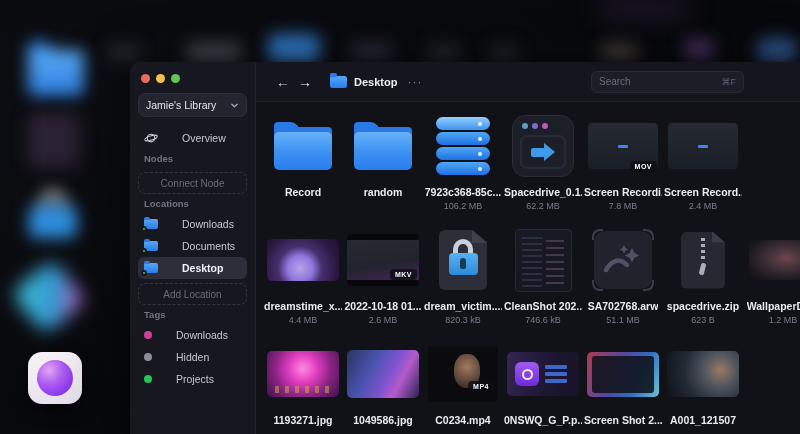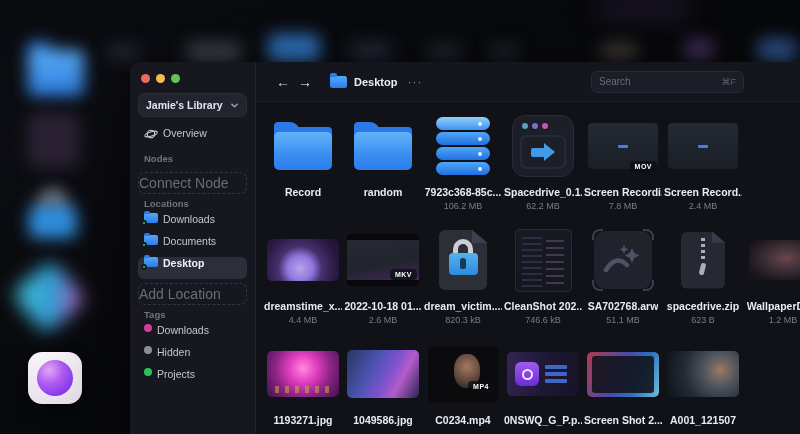--- a/index.html
+++ b/index.html
@@ -30,27 +30,27 @@
     border-radius:10px 0 0 0; overflow:hidden; box-shadow:0 24px 70px rgba(0,0,0,.65); }
 
   
   .sidebar { width:126px; flex:0 0 126px; background:#17181f; border-right:1px solid #22232c;
     padding:10px 8px 0 8px; display:flex; flex-direction:column; }
   .traffic { display:flex; gap:6px; margin:2px 0 10px 3px; }
   .light { width:9px; height:9px; border-radius:50%; }
   .l-close{ background:#ec6a5e; } .l-min{ background:#f4bf4f; } .l-zoom{ background:#61c554; }
   .libsel { height:24px; background:#23252e; border:1px solid #2c2e38; border-radius:7px;
     display:flex; align-items:center; padding:0 7px; cursor:default; }
-  .libsel .name { flex:1; font-size:10.5px; font-weight:bold; color:#e3e6ee; white-space:nowrap; overflow:hidden; }
-  .srow { display:flex; align-items:flex-start; gap:5px; height:22px; padding:0 6px; border-radius:6px;
+  .libsel .name { flex:1; font-size:10.5px; font-weight:normal; color:#e3e6ee; white-space:nowrap; overflow:hidden; }
+  .srow { display:flex; align-items:center; gap:24px; height:22px; padding:0 6px; border-radius:6px;
     font-size:10.5px; color:#c3c7d2; white-space:nowrap; }
   .srow.sel { background:#2c2e3a; color:#f0f2f7; font-weight:bold; }
   .sect { font-size:9.5px; color:#6f7480; margin:4px 0 4px 6px; font-weight:bold; }
   .dashbtn { height:22px; border:1px dashed #34363f; border-radius:7px; margin-top:4px;
-    display:flex; align-items:center; font-size:14px; color:#686d79; }
+    display:flex; align-items:center; justify-content:center; font-size:10px; color:#686d79; }
   .folder-sm { position:relative; width:14px; height:10px; flex:0 0 14px;
     background:linear-gradient(180deg,#55a8f6,#2b7ceb); border-radius:2px; }
   .folder-sm::before { content:''; position:absolute; top:-2px; left:0; width:6px; height:3px;
     background:#2b7ceb; border-radius:2px 2px 0 0; }
   .folder-sm .gdot { position:absolute; left:-3px; bottom:-3px; width:6px; height:6px; border-radius:50%;
     background:#27d454; border:2px solid #17181f; }
   .laptop { position:relative; width:14px; height:9px; flex:0 0 14px; margin-top:-2px;
     background:linear-gradient(135deg,#57a4f2,#2a6fd8); border-radius:2px 2px 0 0; }
   .laptop::after { content:''; position:absolute; left:-2px; right:-2px; bottom:-3px; height:3px;
     background:#9aa1af; border-radius:1px; }

